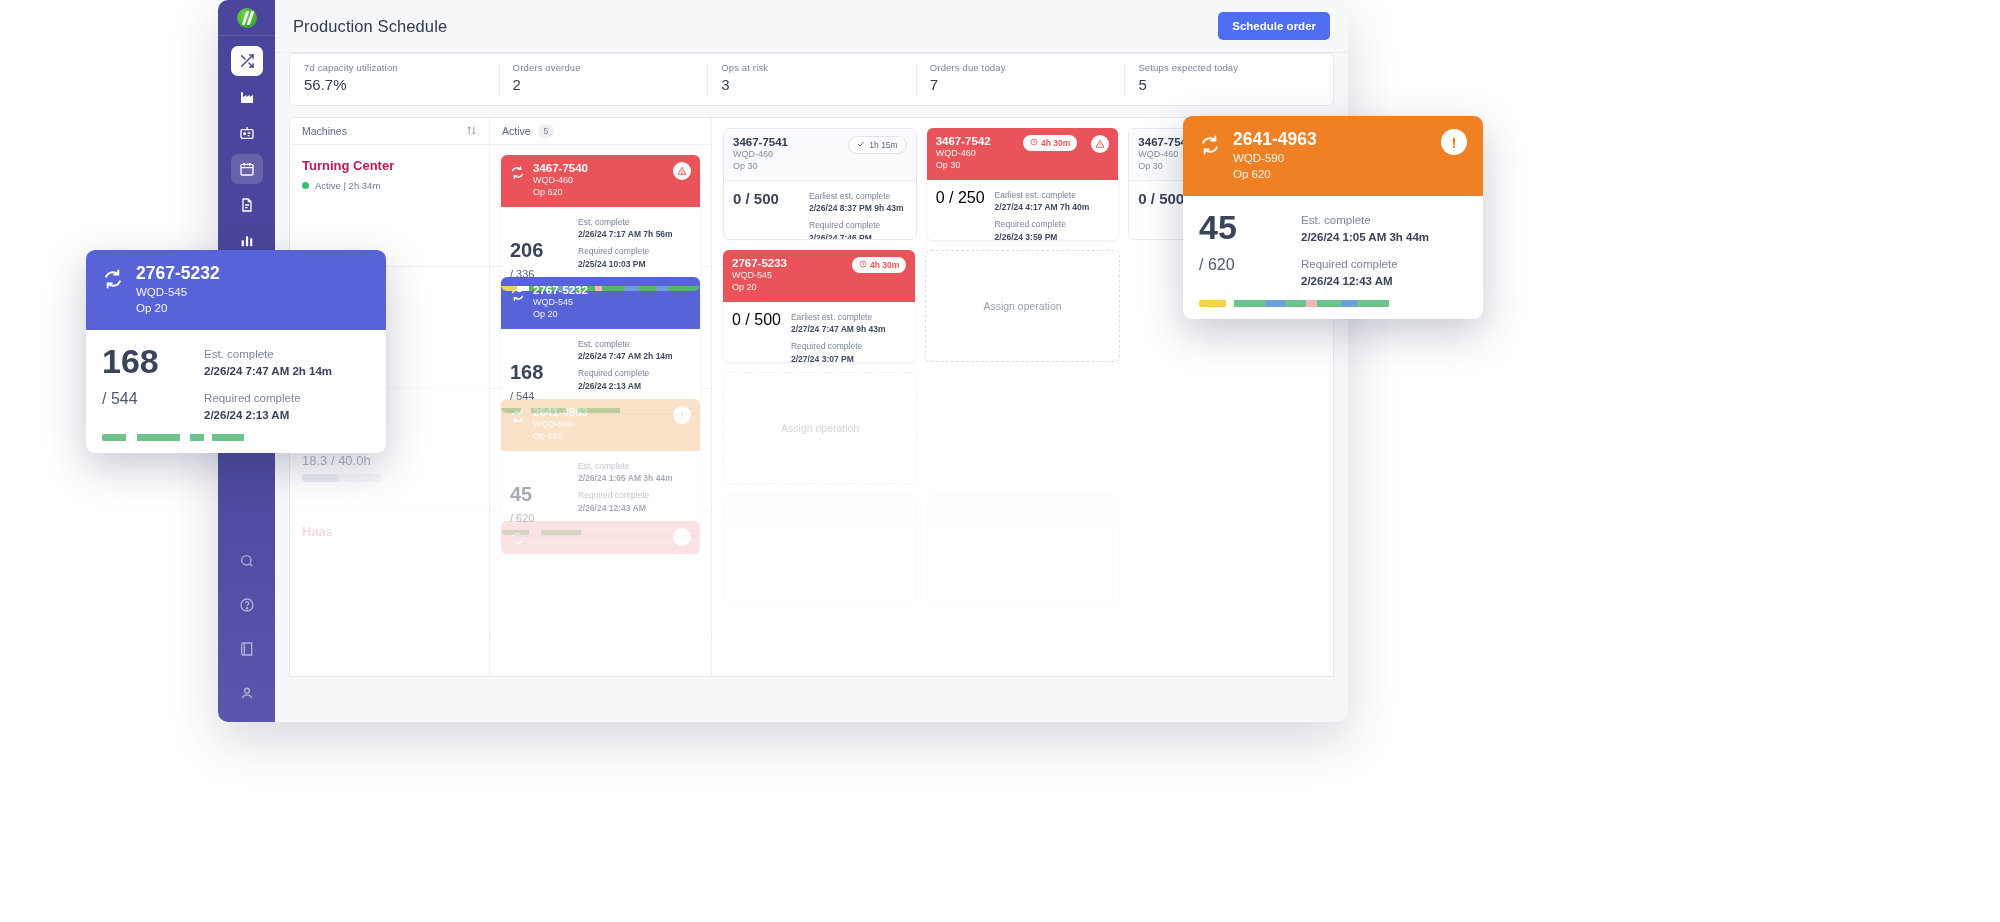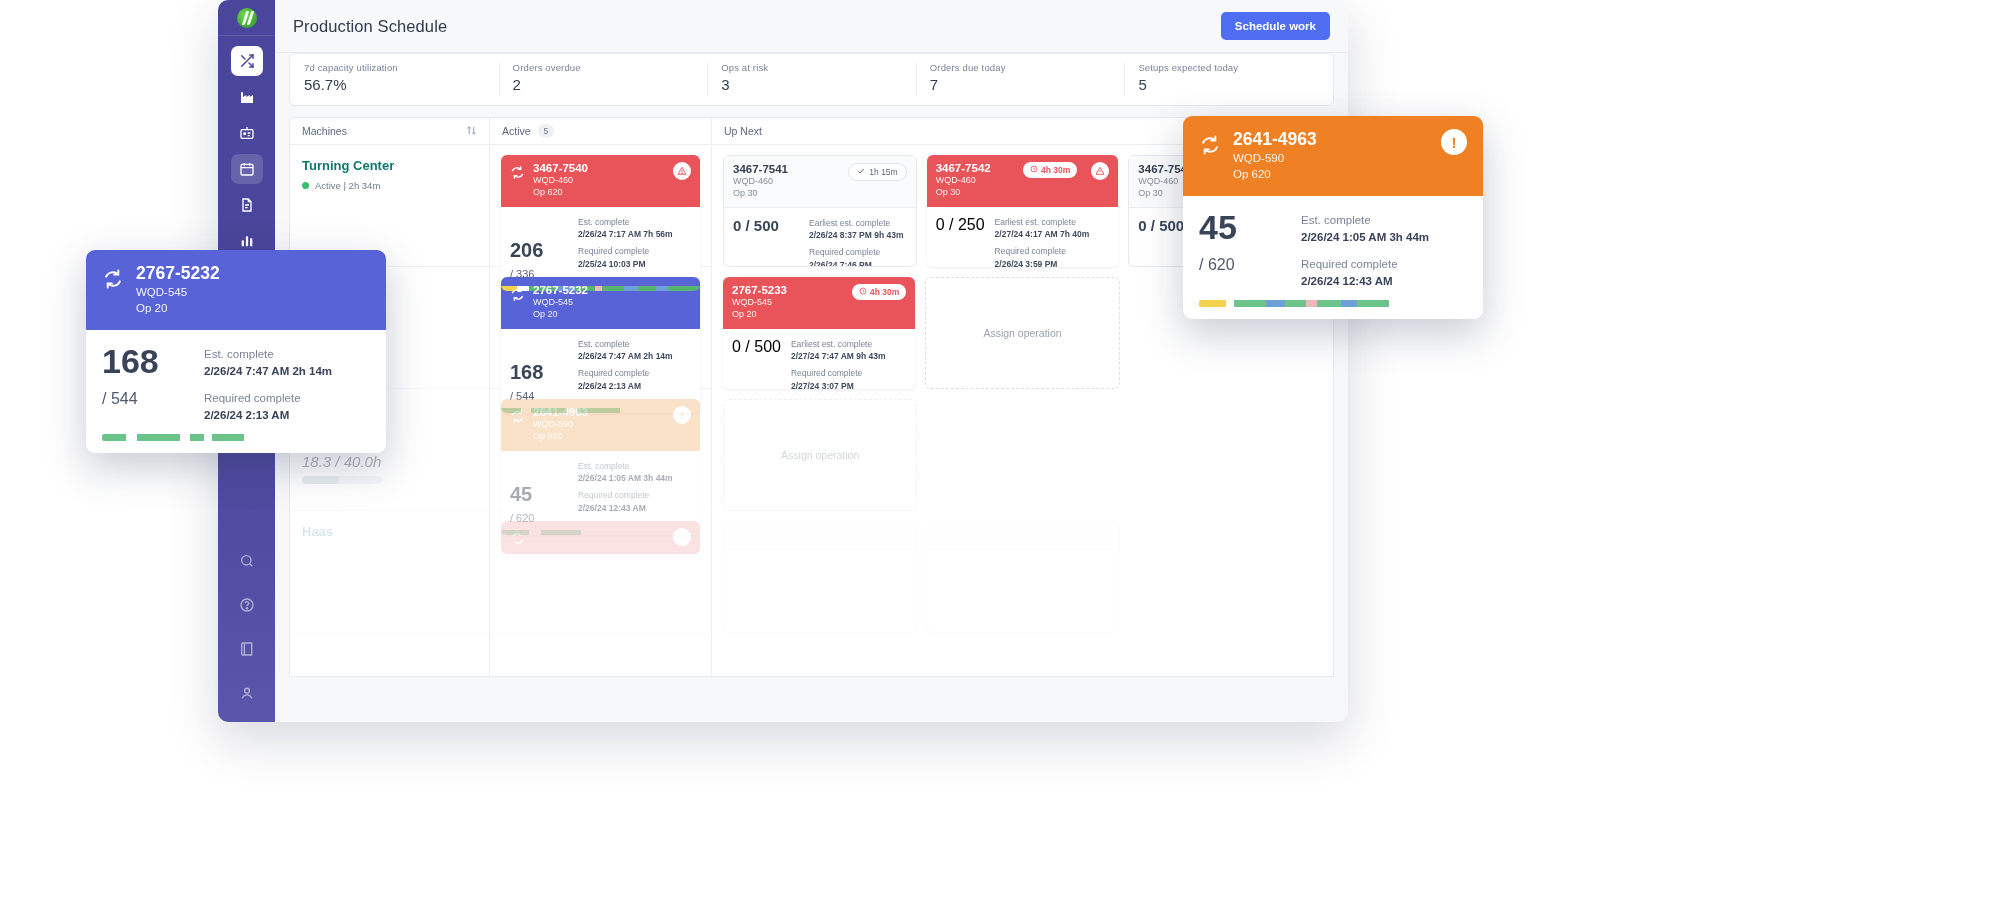--- a/index.html
+++ b/index.html
@@ -78,24 +78,24 @@
   .col-next { flex: 1; border-right: none; }
   .col-head { height: 27px; display: flex; align-items: center; padding: 0 12px;
     border-bottom: 1px solid #eceef3; gap: 7px; }
   .col-head-title { font-size: 10.5px; color: #5c6780; }
   .count-pill { background: #eef0f4; color: #6d7689; font-size: 8.5px; border-radius: 9px;
     padding: 2px 6px; }
   .sort-icon { margin-left: auto; color: #8b93a5; }
 
   
   .mrow { padding: 13px 12px 0 12px; height: 122px; border-bottom: 1px solid #eff1f5; }
-  .mname { font-size: 13px; color: #0f766e; font-weight: 600; }
+  .mname { font-size: 13px; color: #be185d; font-weight: 600; }
   .mstat { font-size: 9.5px; color: #6f7a8e; margin-top: 7px; display: flex; align-items: center; gap: 6px; }
   .dot { width: 7px; height: 7px; border-radius: 50%; background: #37c16e; display: inline-block; }
-  .mhours { font-size: 15px; color: #4b5568; margin-top: 42px; font-style: italic; }
+  .mhours { font-size: 13px; color: #4b5568; margin-top: 42px; }
   .mbar { margin-top: 6px; width: 80px; height: 8px; border-radius: 4px; background: #eceef3; position: relative; }
   .mbar i { position: absolute; left: 0; top: 0; bottom: 0; border-radius: 4px; background: #cfd4de; }
 
   
   .cardwrap { padding: 10px 11px 0 11px; height: 122px; border-bottom: 1px solid #eff1f5; }
   .opcard { border-radius: 6px; overflow: hidden; background: #fff;
     box-shadow: 0 1px 3px rgba(45,55,80,.10); }
   .opcard .head { padding: 7px 9px 8px 9px; display: flex; gap: 8px; align-items: flex-start; color: #fff; }
   .opcard .head.red { background: #e8545a; }
   .opcard .head.blue { background: #5963d8; }
@@ -246,21 +246,21 @@
               <path d="M5 20c1.2-3.6 4-5.2 7-5.2s5.8 1.6 7 5.2"></path>
             </svg>
         </div>
       </div>
     </div>
 
     <div class="content">
 
       <div class="topbar">
         <div class="page-title">Production Schedule</div>
-        <button class="btn-primary">Schedule work</button>
+        <button class="btn-primary">Schedule order</button>
       </div>
 
 
       <div class="kpis">
         <div class="kpi">
           <div class="kpi-label">7d capacity utilization</div>
           <div class="kpi-value">56.7%</div>
         </div>
         <div class="kpi">
           <div class="kpi-label">Orders overdue</div>
@@ -479,23 +479,20 @@
                 <div>
                     <div class="ordno">&nbsp;</div>
                   </div>
                 <div class="badge-circle"></div>
               </div>
             </div>
           </div>
         </div>
 
         <div class="col col-next">
-          <div class="col-head">
-            <span class="col-head-title">Up Next</span>
-          </div>
 
           <div class="nextgrid">
             <div class="nextcard">
               <div class="head">
                 <div>
                   <div class="ordno">3467-7541</div>
                   <div class="part">WQD-460</div>
                   <div class="part">Op 30</div>
                 </div>
                 <div class="pill-outline">

